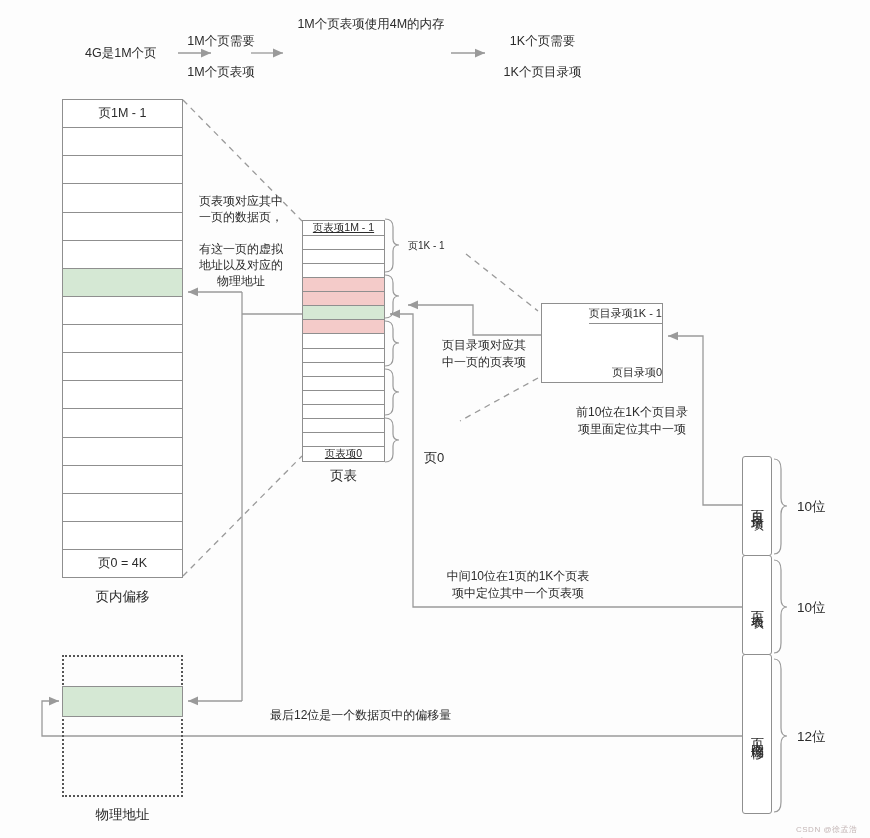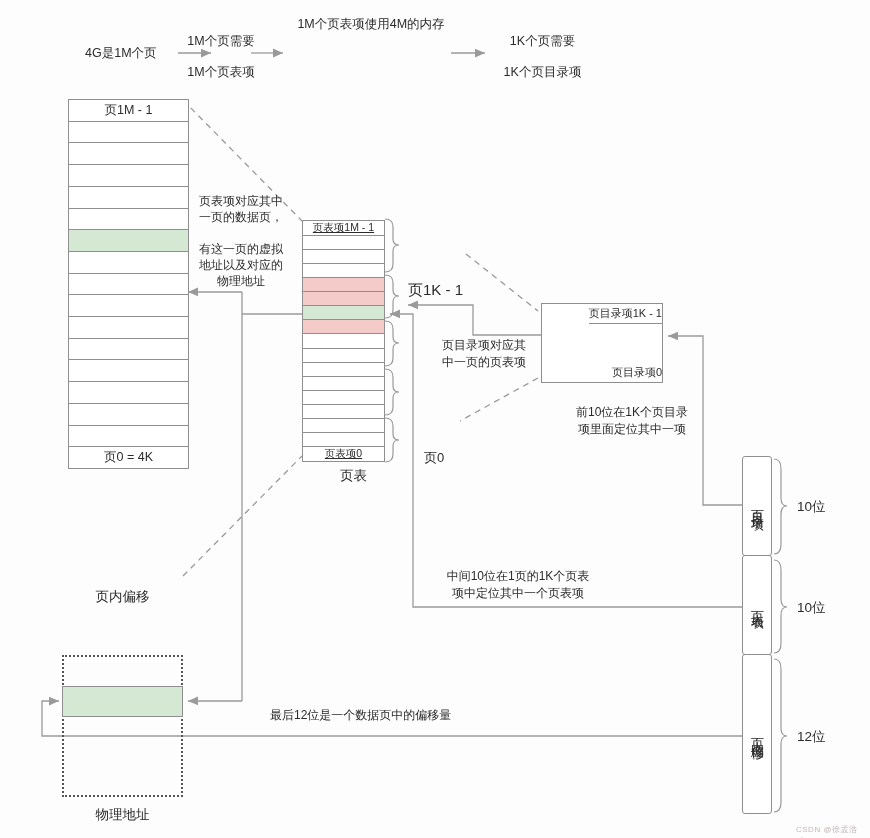--- a/index.html
+++ b/index.html
@@ -15,21 +15,21 @@
   .pre{white-space:pre-line;}
   .flow-col .fl{height:31px;line-height:31px;font-size:12.5px;white-space:nowrap;text-align:center;}
 
   
   .vtable{display:flex;flex-direction:column;border:1px solid var(--border);background:#fff;box-sizing:border-box;}
   .vtable .cell{flex:1;border-bottom:1px solid var(--border);display:flex;align-items:center;justify-content:center;}
   .vtable .cell:last-child{border-bottom:none;}
   .fill-white{background:transparent;}
   .fill-green{background:var(--green);}
   .fill-pink{background:var(--pink);}
-  #virtual-table{left:68px;top:99px;width:121px;height:370px;}
+  #virtual-table{left:62px;top:99px;width:121px;height:479px;}
   #virtual-table .labeled{font-size:12.5px;}
   #page-table{left:302px;top:220px;width:83px;height:242px;}
   #page-table .labeled{font-size:10.5px;text-decoration:underline;}
   #page-directory{left:541px;top:303px;width:122px;height:80px;align-items:flex-end;}
   #page-directory .labeled{font-size:11px;}
 
   
   #physical-frame{left:62px;top:655px;width:121px;height:142px;border:2px dotted #555;box-sizing:border-box;}
   #physical-page{left:62px;top:686px;width:121px;height:31px;background:var(--green);border:1px solid var(--border);box-sizing:border-box;}
 
@@ -145,34 +145,34 @@
       <div class="cell fill-white"></div>
       <div class="cell fill-white"></div>
       <div class="cell fill-white"></div>
       <div class="cell fill-white"></div>
       <div class="cell fill-white"></div>
       <div class="cell fill-white"></div>
       <div class="cell fill-white"></div>
       <div class="cell fill-white"></div>
       <div class="cell fill-white labeled">页表项0</div>
     </div>
-  <div class="abs tbl-label center" style="left:312px;top:467px;width:83px;">页表</div>
+  <div class="abs tbl-label center" style="left:302px;top:467px;width:83px;">页表</div>
 
   <div id="page-directory" class="abs vtable">
       <div class="cell fill-white labeled">页目录项1K - 1</div>
       <div class="cell fill-pink"></div>
       <div class="cell fill-white"></div>
       <div class="cell fill-white labeled">页目录项0</div>
     </div>
 
   <div id="physical-frame" class="abs"></div>
   <div id="physical-page" class="abs"></div>
   <div class="abs tbl-label center" style="left:62px;top:806px;width:121px;">物理地址</div>
 
-  <div class="abs txt" style="left:408px;top:238px;font-size:15px;margin-top:44px;">页1K - 1</div>
+  <div class="abs txt" style="left:408px;top:238px;font-size:10px;">页1K - 1</div>
   <div class="abs txt" style="left:424px;top:418px;font-size:13px;margin-top:32px;">页0</div>
 
   <div id="bf-0" class="bitbox">
     <span class="vt">页目录项</span>
   </div>
   <div id="bf-1" class="bitbox">
     <span class="vt">页表项</span>
   </div>
   <div id="bf-2" class="bitbox">
     <span class="vt">页内偏移</span>

